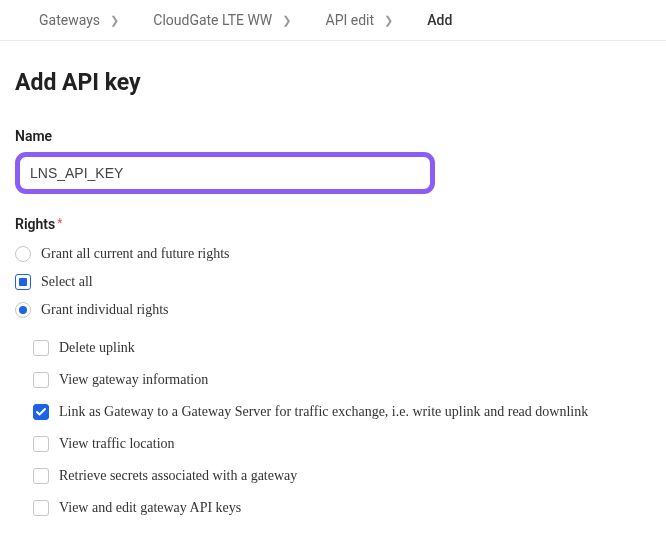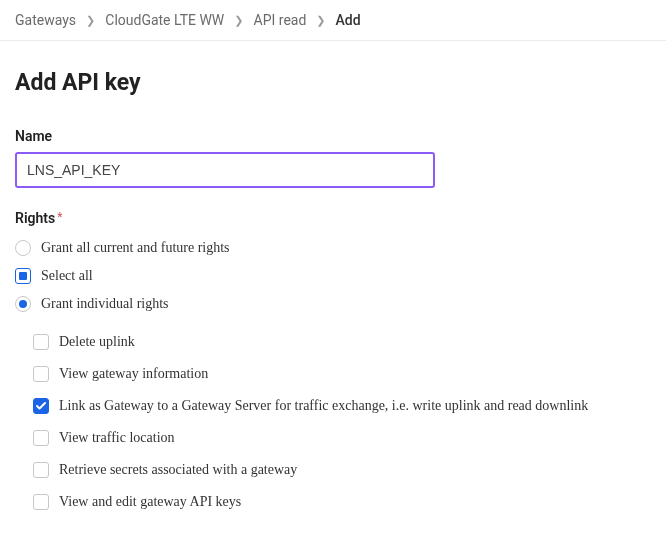--- a/index.html
+++ b/index.html
@@ -16,20 +16,21 @@
     display: flex;
     align-items: center;
     gap: 10px;
     padding: 12px 15px 12px 15px;
     border-bottom: 1px solid #eceaea;
     color: #6b6b6b;
     font-size: 14px;
   }
   .breadcrumb .crumb {
     cursor: pointer;
+    margin-left: 24px;
   }
   .breadcrumb .crumb.current {
     color: #333;
     font-weight: 500;
   }
   .breadcrumb .chev {
     font-size: 11px;
     color: #9a9a9a;
   }
   .content {
@@ -52,22 +53,22 @@
     color: #d9534f;
     margin-left: 2px;
     font-weight: 400;
     font-size: 12px;
     vertical-align: top;
   }
   input.text-input {
     width: 420px;
     max-width: 100%;
     padding: 8px 10px;
-    border: 2px solid #8b5cf6;
-    border-radius: 3px;
+    border: 5px solid #8b5cf6;
+    border-radius: 11px;
     font-size: 14px;
     color: #444;
     background: #fff;
   }
   .section { }
   .rights-section { margin-top: 22px; }
   .option-row {
     display: flex;
     align-items: center;
     gap: 10px;
@@ -132,21 +133,21 @@
   .rights-list .option-row { padding: 8px 0; }
 </style>
 </head>
 <body>
 
 <nav class="breadcrumb">
   <span class="crumb">Gateways</span>
   <span class="chev">❯</span>
   <span class="crumb">CloudGate LTE WW</span>
   <span class="chev">❯</span>
-  <span class="crumb">API read</span>
+  <span class="crumb">API edit</span>
   <span class="chev">❯</span>
   <span class="crumb current">Add</span>
 </nav>
 
 <main class="content">
   <h1 class="page-title">Add API key</h1>
 
   <div class="section">
     <label class="field-label">Name</label>
     <input type="text" class="text-input" value="LNS_API_KEY" style="">

